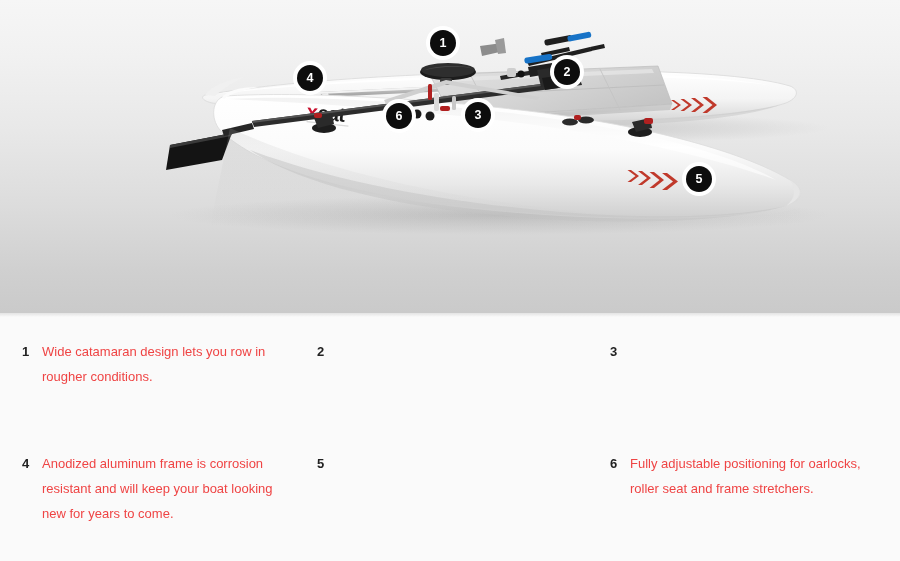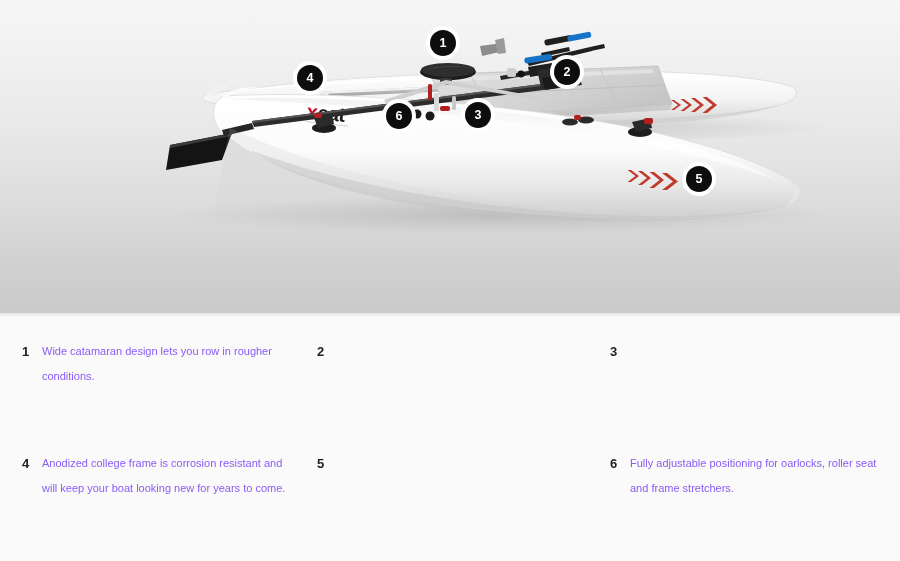--- a/index.html
+++ b/index.html
@@ -55,21 +55,21 @@
     padding-right:22px;
   }
   .feat-num{
     flex:0 0 auto;
     width:20px;
     font-size:13px; font-weight:700; color:#222;
     line-height:25px;
     font-family:"Liberation Sans", sans-serif;
   }
   .feat-text{
-    font-size:11px; line-height:25px; color:#8b5cf6;
+    font-size:13px; line-height:25px; color:#ef4444;
     font-family:"Liberation Sans", sans-serif;
     max-width:255px;
   }
 </style>
 </head>
 <body>
 
 <div class="page">
 
   <div class="hero">
@@ -282,21 +282,21 @@
       <div class="feat">
         <div class="feat-num">2</div>
       </div>
 
       <div class="feat">
         <div class="feat-num">3</div>
       </div>
 
       <div class="feat">
         <div class="feat-num">4</div>
-        <div class="feat-text">Anodized college frame is corrosion resistant and will keep your boat looking new for years to come.</div>
+        <div class="feat-text">Anodized aluminum frame is corrosion resistant and will keep your boat looking new for years to come.</div>
       </div>
 
       <div class="feat">
         <div class="feat-num">5</div>
       </div>
 
       <div class="feat">
         <div class="feat-num">6</div>
         <div class="feat-text">Fully adjustable positioning for oarlocks, roller seat and frame stretchers.</div>
       </div>

